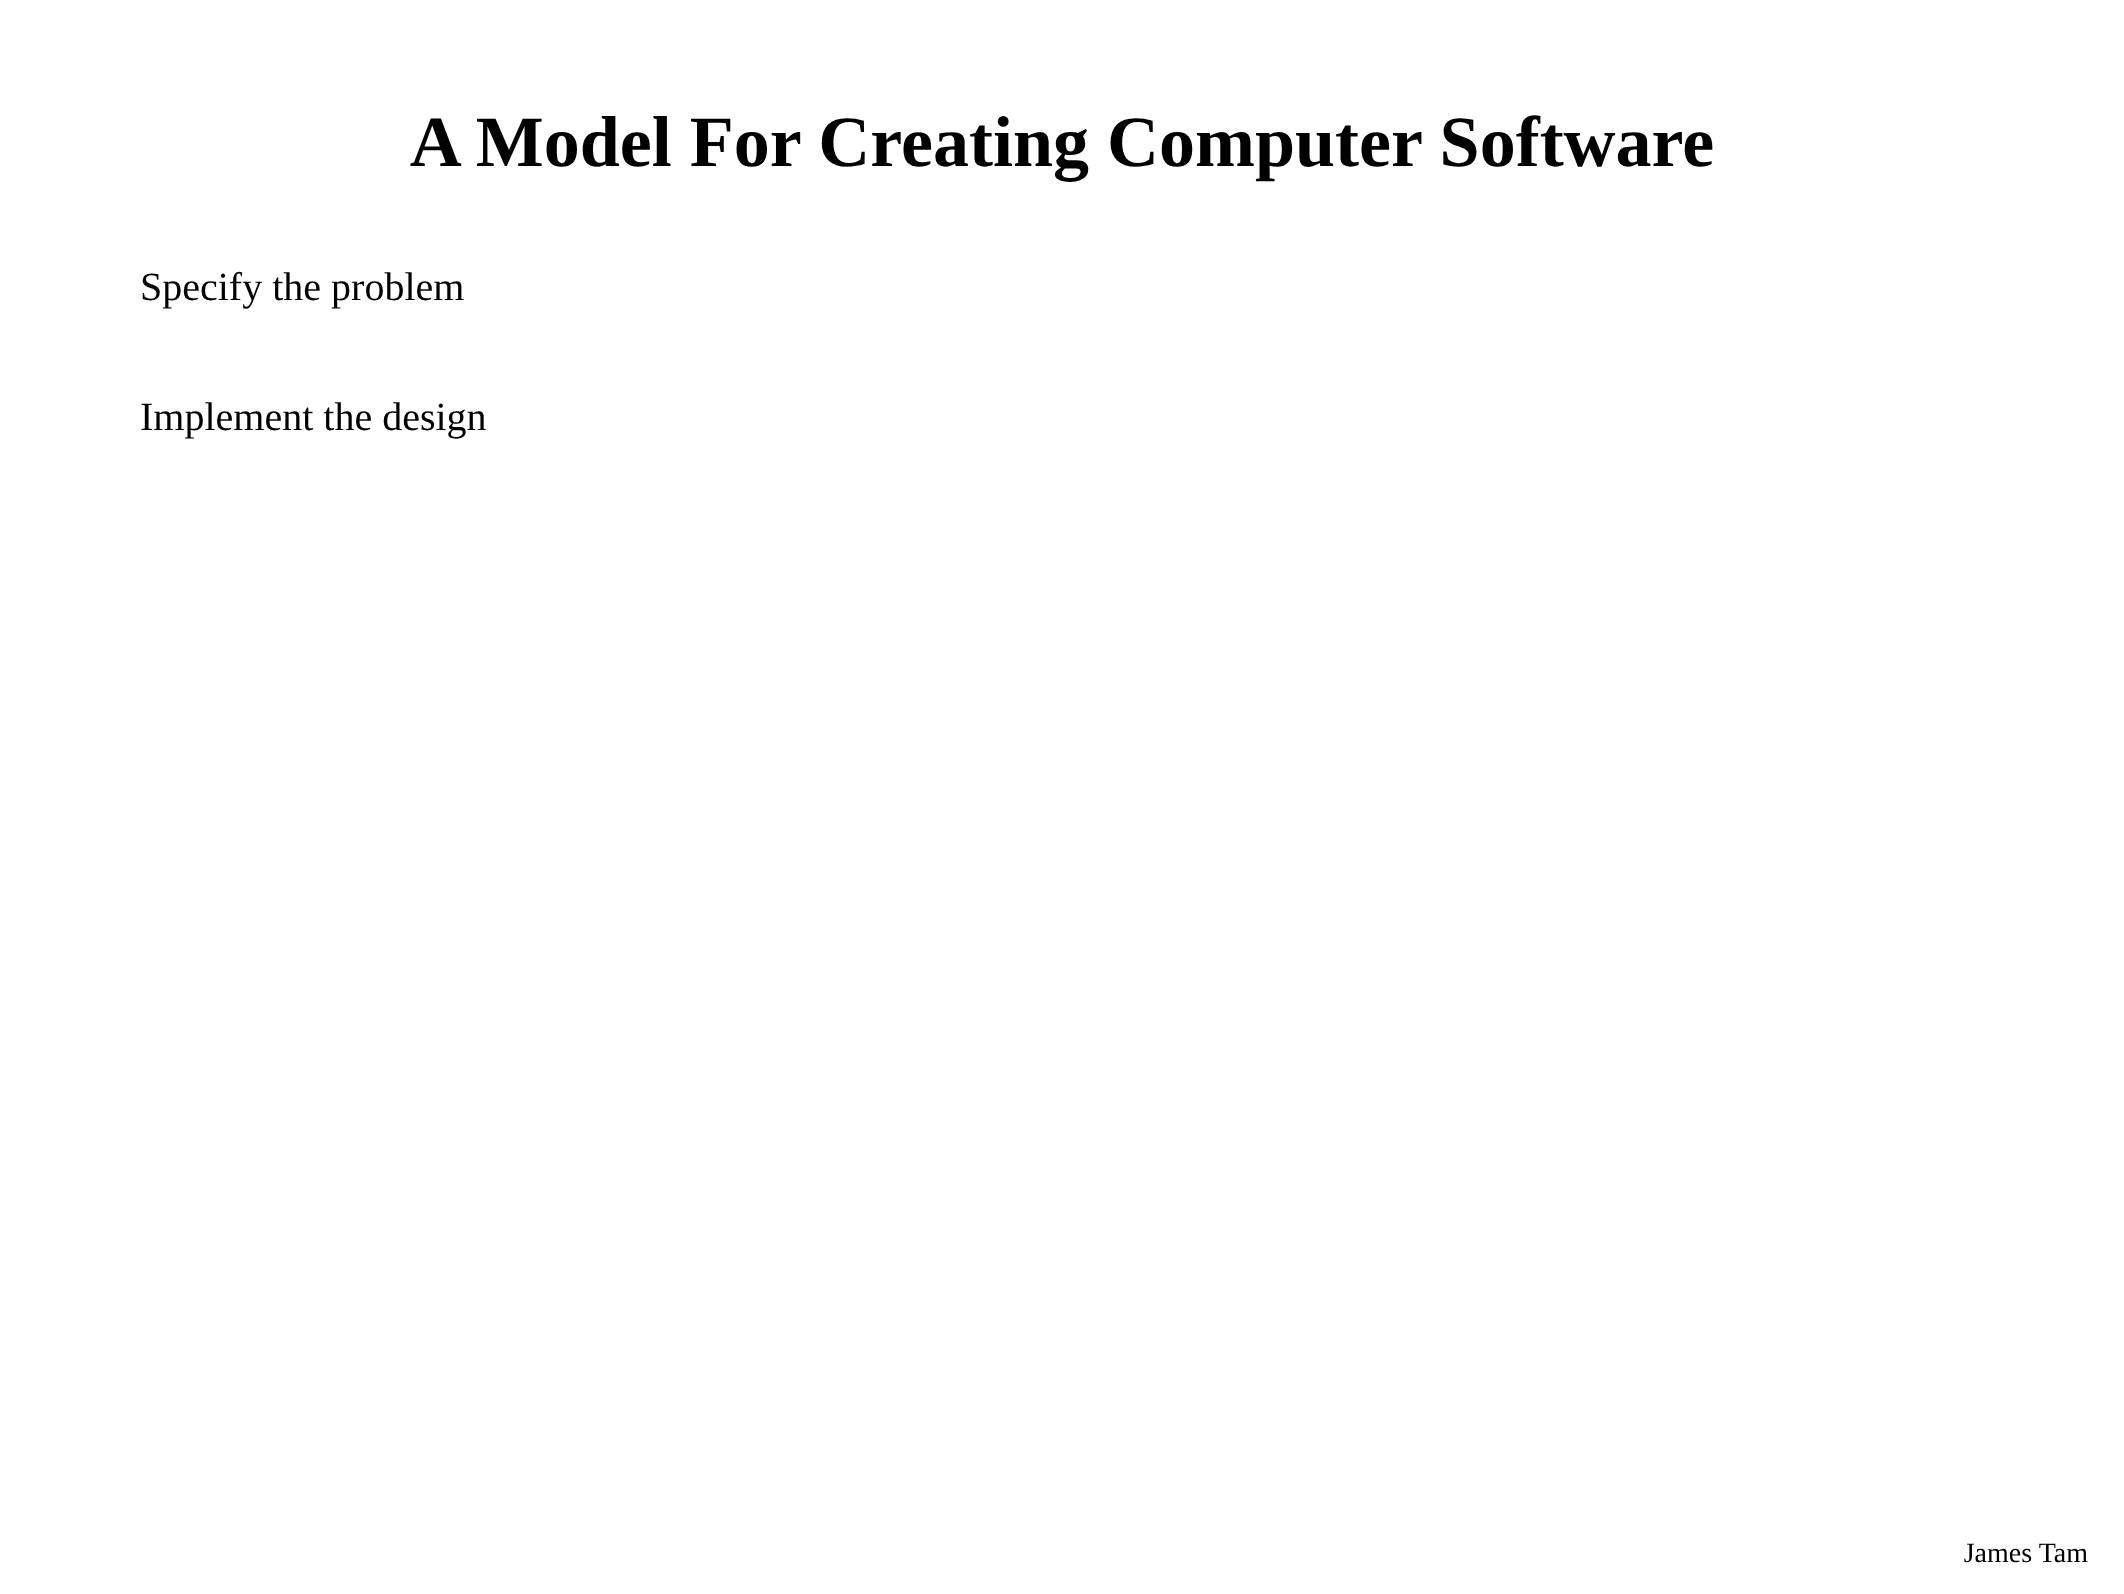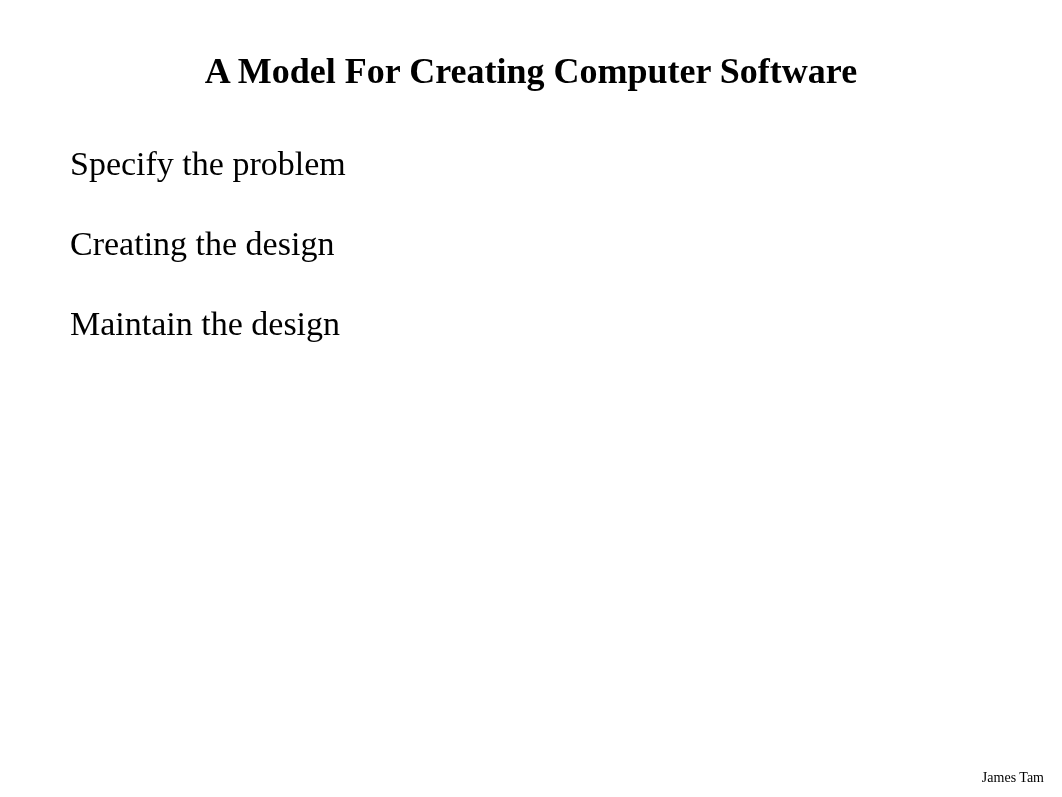--- a/index.html
+++ b/index.html
@@ -15,41 +15,40 @@
       color: #000000;
       position: relative;
     }
     .slide {
       padding: 50px 70px 0 70px;
     }
     .title {
       font-size: 36px;
       font-weight: bold;
       text-align: center;
-      margin-bottom: 53px;
+      margin-bottom: 41px;
     }
     .bullet {
-      font-size: 34px;
+      font-size: 20px;
       margin-bottom: 42px;
     }
     .bullet.emphasized {
       font-weight: bold;
       font-style: italic;
     }
     .footer {
       position: absolute;
       bottom: 11px;
       right: 18px;
       font-size: 14px;
       font-family: "Times New Roman", Times, serif;
     }
   </style>
 </head>
 <body>
 
 <div class="slide">
   <h1 class="title">A Model For Creating Computer Software</h1>
   <div class="bullet">Specify the problem</div>
-  <div class="bullet">Creating the design</div>
-  <div class="bullet">Maintain the design</div>
+  <div class="bullet">Implement the design</div>
 </div>
 
 <div class="footer">James Tam</div>
 
 </body></html>

